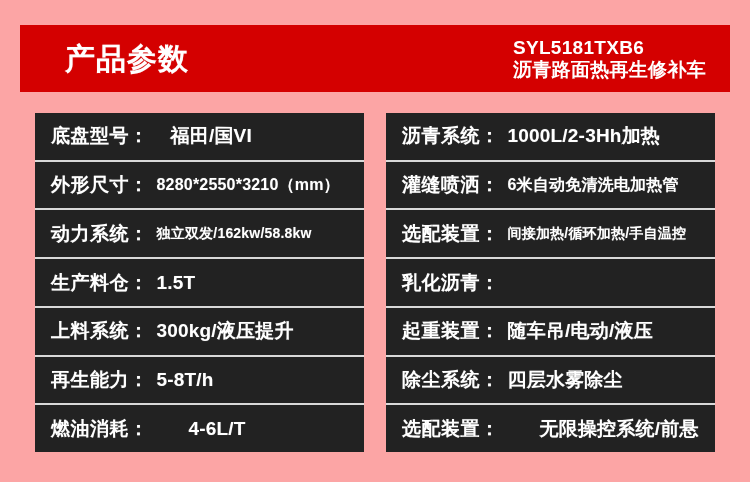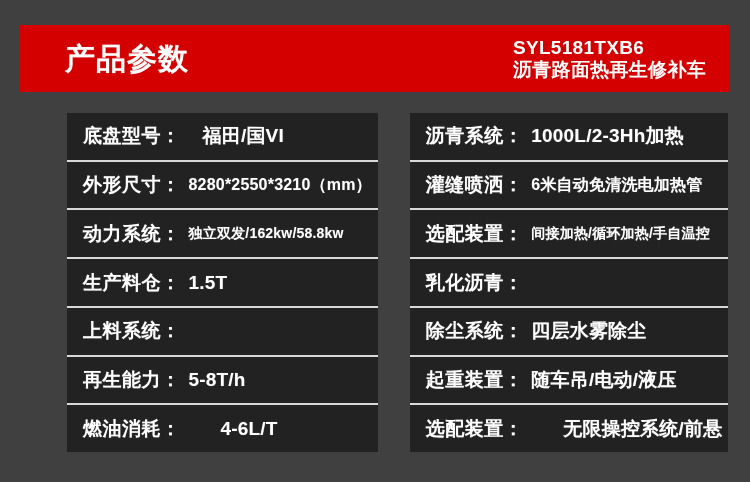--- a/index.html
+++ b/index.html
@@ -2,21 +2,21 @@
 <html><head>
 <meta charset="utf-8">
 <style>
   * { margin:0; padding:0; box-sizing:border-box; }
   html, body {
     width:750px; height:482px;
     background:#ffffff;
     font-family:"Liberation Sans","DejaVu Sans",sans-serif;
     overflow:hidden;
   }
-  .page { position:relative; width:750px; height:482px; background:#404040; }
+  .page { position:relative; width:750px; height:482px; background:#fca5a5; }
 
   
   .banner{
     position:absolute; left:20px; top:25px;
     width:710px; height:67px;
     background:#d40000;
     display:flex; align-items:center; justify-content:space-between;
   }
   .banner-title{
     color:#ffffff;
@@ -43,21 +43,21 @@
   }
 
   
   .specs{
     position:absolute; left:35px; top:113px;
     width:680px; height:339px;
     display:flex; justify-content:space-between;
   }
   .col{
     width:329px;
-    display:flex; flex-direction:column;margin-left:32px;
+    display:flex; flex-direction:column;
   }
   .row{
     flex:1 1 0;
     background:#222222;
     display:flex; align-items:center;
     padding-left:16px; padding-right:6px;
     border-bottom:2px solid #d9d9d9;
     overflow:hidden;
   }
   .row:last-child{ border-bottom:none;gap:32px; }
@@ -116,20 +116,21 @@
         <span class="value xs">独立双发/162kw/58.8kw</span>
       </div>
 
       <div class="row">
         <span class="label">生产料仓：</span>
         <span class="value">1.5T</span>
       </div>
 
       <div class="row">
         <span class="label">上料系统：</span>
+        <span class="value">300kg/液压提升</span>
       </div>
 
       <div class="row">
         <span class="label">再生能力：</span>
         <span class="value">5-8T/h</span>
       </div>
 
       <div class="row">
         <span class="label">燃油消耗：</span>
         <span class="value">4-6L/T</span>
@@ -152,27 +153,27 @@
       <div class="row">
         <span class="label">选配装置：</span>
         <span class="value xs">间接加热/循环加热/手自温控</span>
       </div>
 
       <div class="row">
         <span class="label">乳化沥青：</span>
       </div>
 
       <div class="row">
-        <span class="label">除尘系统：</span>
-        <span class="value">四层水雾除尘</span>
+        <span class="label">起重装置：</span>
+        <span class="value">随车吊/电动/液压</span>
       </div>
 
       <div class="row">
-        <span class="label">起重装置：</span>
-        <span class="value">随车吊/电动/液压</span>
+        <span class="label">除尘系统：</span>
+        <span class="value">四层水雾除尘</span>
       </div>
 
       <div class="row">
         <span class="label">选配装置：</span>
         <span class="value">无限操控系统/前悬</span>
       </div>
 
     </div>
 
   </div>

